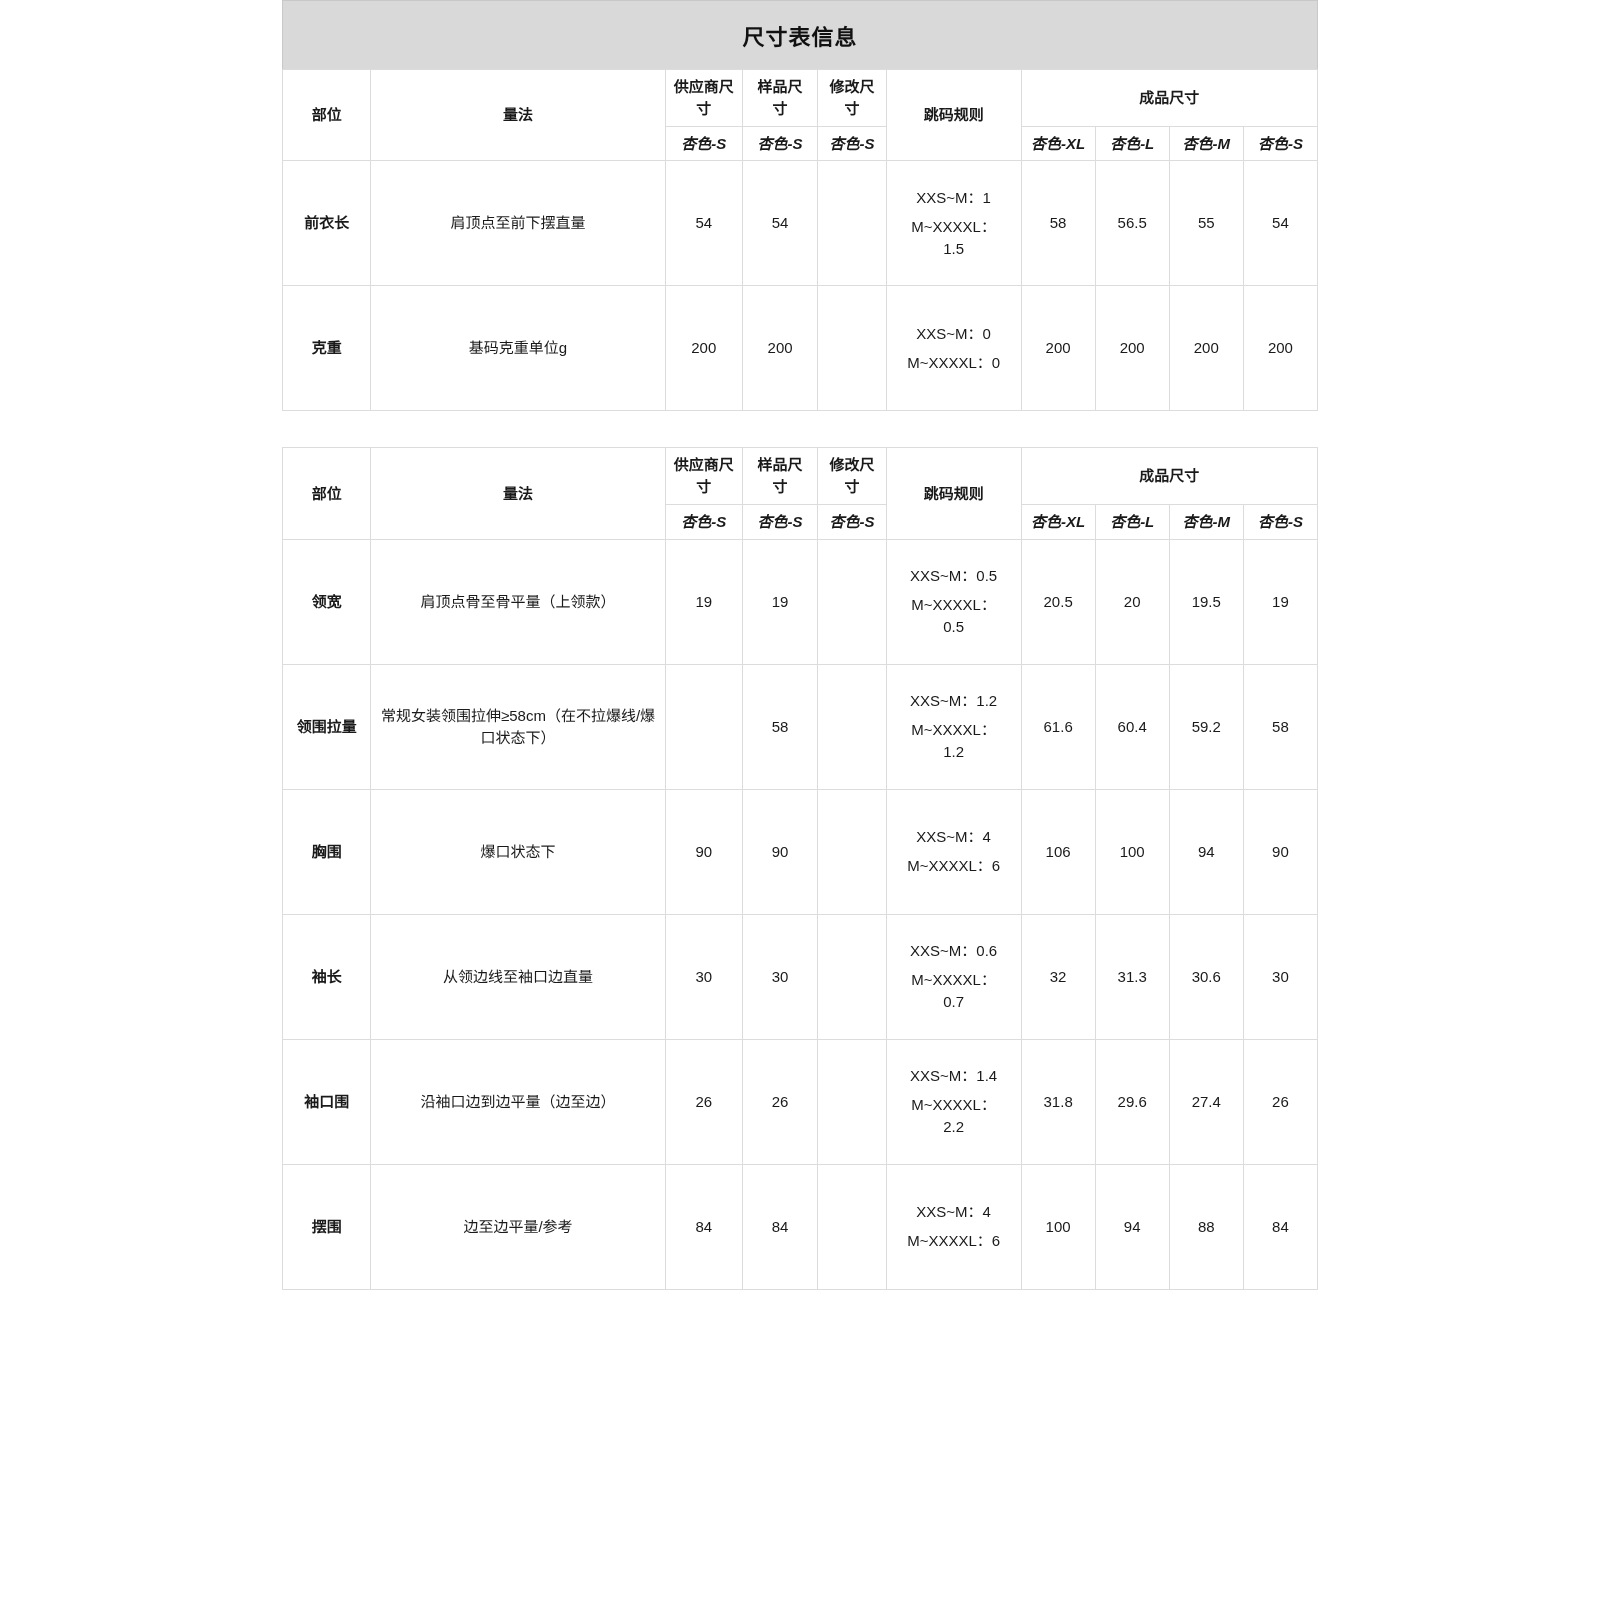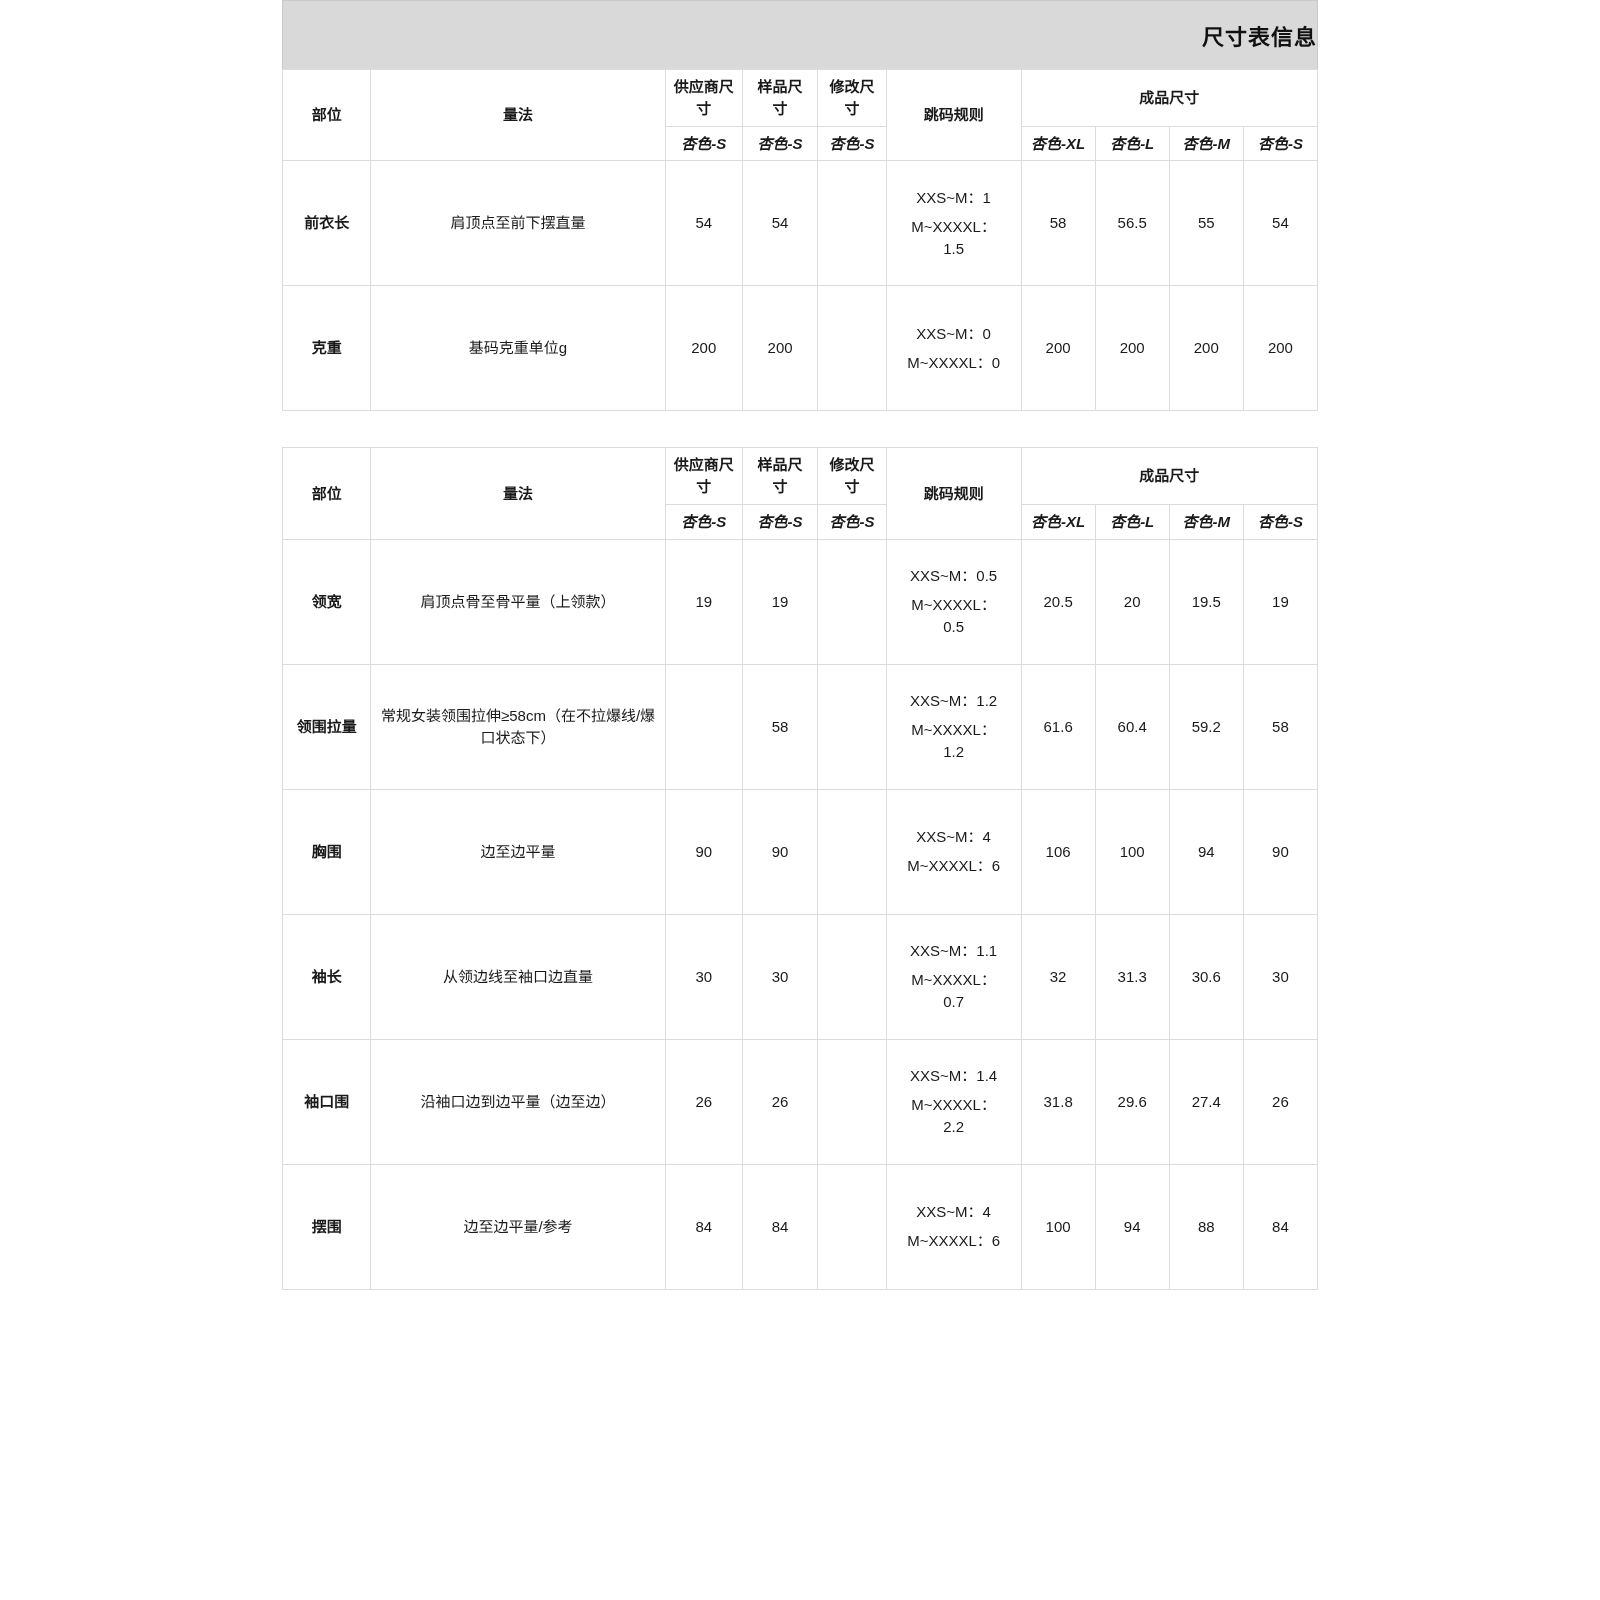--- a/index.html
+++ b/index.html
@@ -24,21 +24,21 @@
     width: 1036px;
     position: relative;
   }
   .title-bar {
     background: #d9d9d9;
     border: 1px solid #c8c8c8;
     border-bottom: none;
     height: 68px;
     display: flex;
     align-items: center;
-    justify-content: flex-end;
+    justify-content: center;
     font-size: 22px;
     font-weight: bold;
     letter-spacing: 1px;
     color: #111;
   }
   table.size-table {
     border-collapse: collapse;
     width: 1036px;
     table-layout: fixed;
     background: #ffffff;
@@ -248,42 +248,42 @@
             <span class="rule-line">M~XXXXL：1.2</span>
           </td>
           <td>61.6</td>
           <td>60.4</td>
           <td>59.2</td>
           <td>58</td>
         </tr>
 
         <tr class="row-tall">
           <td class="part-cell">胸围</td>
-          <td class="method-cell">边至边平量</td>
+          <td class="method-cell">爆口状态下</td>
           <td>90</td>
           <td>90</td>
           <td></td>
           <td class="rule-cell">
             <span class="rule-line">XXS~M：4</span>
             <span class="rule-line">M~XXXXL：6</span>
           </td>
           <td>106</td>
           <td>100</td>
           <td>94</td>
           <td>90</td>
         </tr>
 
         <tr class="row-tall">
           <td class="part-cell">袖长</td>
           <td class="method-cell">从领边线至袖口边直量</td>
           <td>30</td>
           <td>30</td>
           <td></td>
           <td class="rule-cell">
-            <span class="rule-line">XXS~M：1.1</span>
+            <span class="rule-line">XXS~M：0.6</span>
             <span class="rule-line">M~XXXXL：0.7</span>
           </td>
           <td>32</td>
           <td>31.3</td>
           <td>30.6</td>
           <td>30</td>
         </tr>
 
         <tr class="row-tall">
           <td class="part-cell">袖口围</td>

